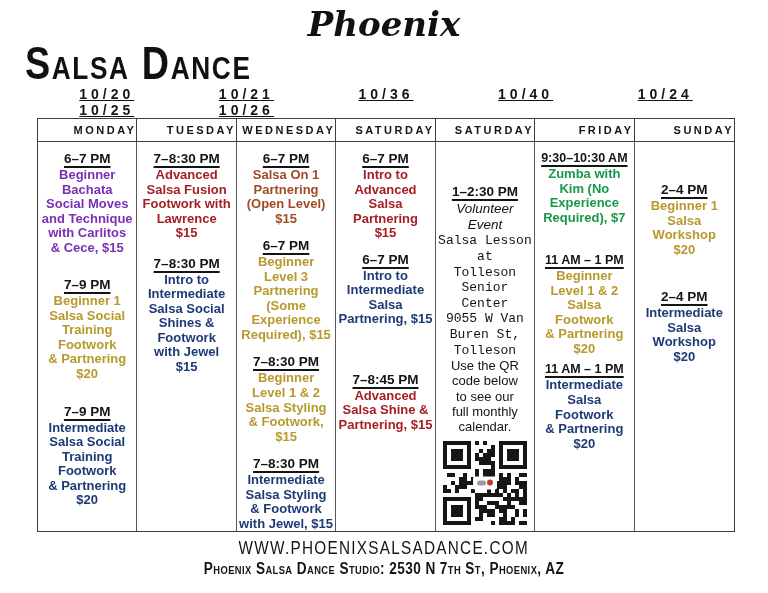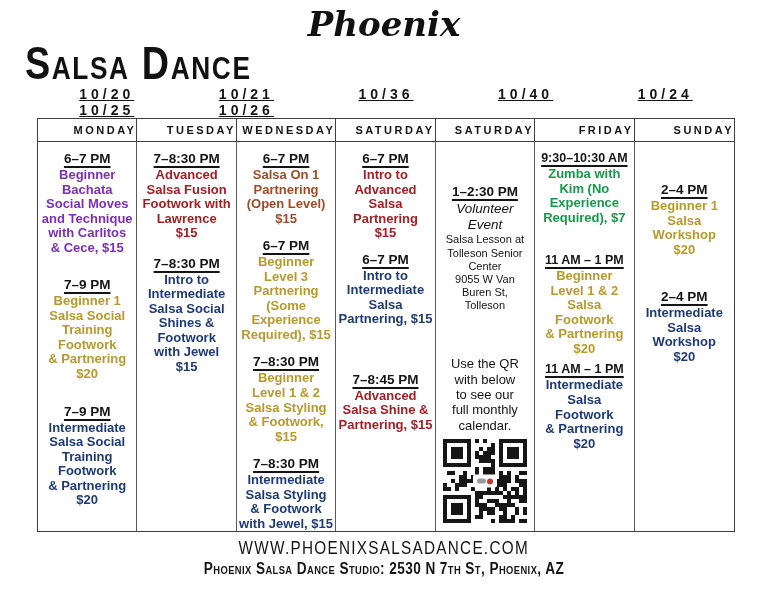--- a/index.html
+++ b/index.html
@@ -40,21 +40,21 @@
     margin-bottom:2px;}
   .event-desc{font-weight:700;font-size:13px;line-height:1.12;white-space:pre-line;}
   .event-note-italic{font-style:italic;font-weight:400;font-size:13.5px;color:#141414;line-height:1.2;}
 
   
   .col1 .event + .event{margin-top:15px;}
   .col2 .event + .event{margin-top:12px;}
   .col3 .event + .event{margin-top:11px;}
   .col3 .event:nth-of-type(3){margin-top:45px;}
   .col4{padding-top:42px;}
-  .col4 .event-desc{font-weight:400;font-size:11px;line-height:1.2;}
+  .col4 .event-desc{font-weight:400;font-size:13px;line-height:1.2;font-family:Liberation Mono, monospace;}
   .col5 .event:nth-of-type(2){margin-top:28px;}
   .col5 .event:nth-of-type(3){margin-top:6px;}
   .col5 .event-time{font-size:12.5px;}
   .col6{padding-top:40px;}
   .col6 .event + .event{margin-top:32px;}
 
   
   .qr-group{margin-top:auto;display:flex;flex-direction:column;align-items:center;padding-bottom:4px;}
   .qr-note{font-size:13px;font-weight:400;line-height:1.18;text-align:center;
     white-space:pre-line;color:#141414;margin-bottom:6px;}
@@ -218,21 +218,21 @@
             <div class="event-note-italic">Volunteer Event</div>
             <div class="event-desc" style="color: rgb(20, 20, 20);">Salsa Lesson at
 Tolleson Senior
 Center
 9055 W Van
 Buren St,
 Tolleson</div>
           </div>
           <div class="qr-group">
             <div class="qr-note">Use the QR
-with below
+code below
 to see our
 full monthly
 calendar.</div>
             <div class="qr-box">
               <div class="m" style="background: rgb(22, 22, 22);"></div>
               <div class="m" style="background: rgb(22, 22, 22);"></div>
               <div class="m" style="background: rgb(22, 22, 22);"></div>
               <div class="m" style="background: rgb(22, 22, 22);"></div>
               <div class="m" style="background: rgb(22, 22, 22);"></div>
               <div class="m" style="background: rgb(22, 22, 22);"></div>

